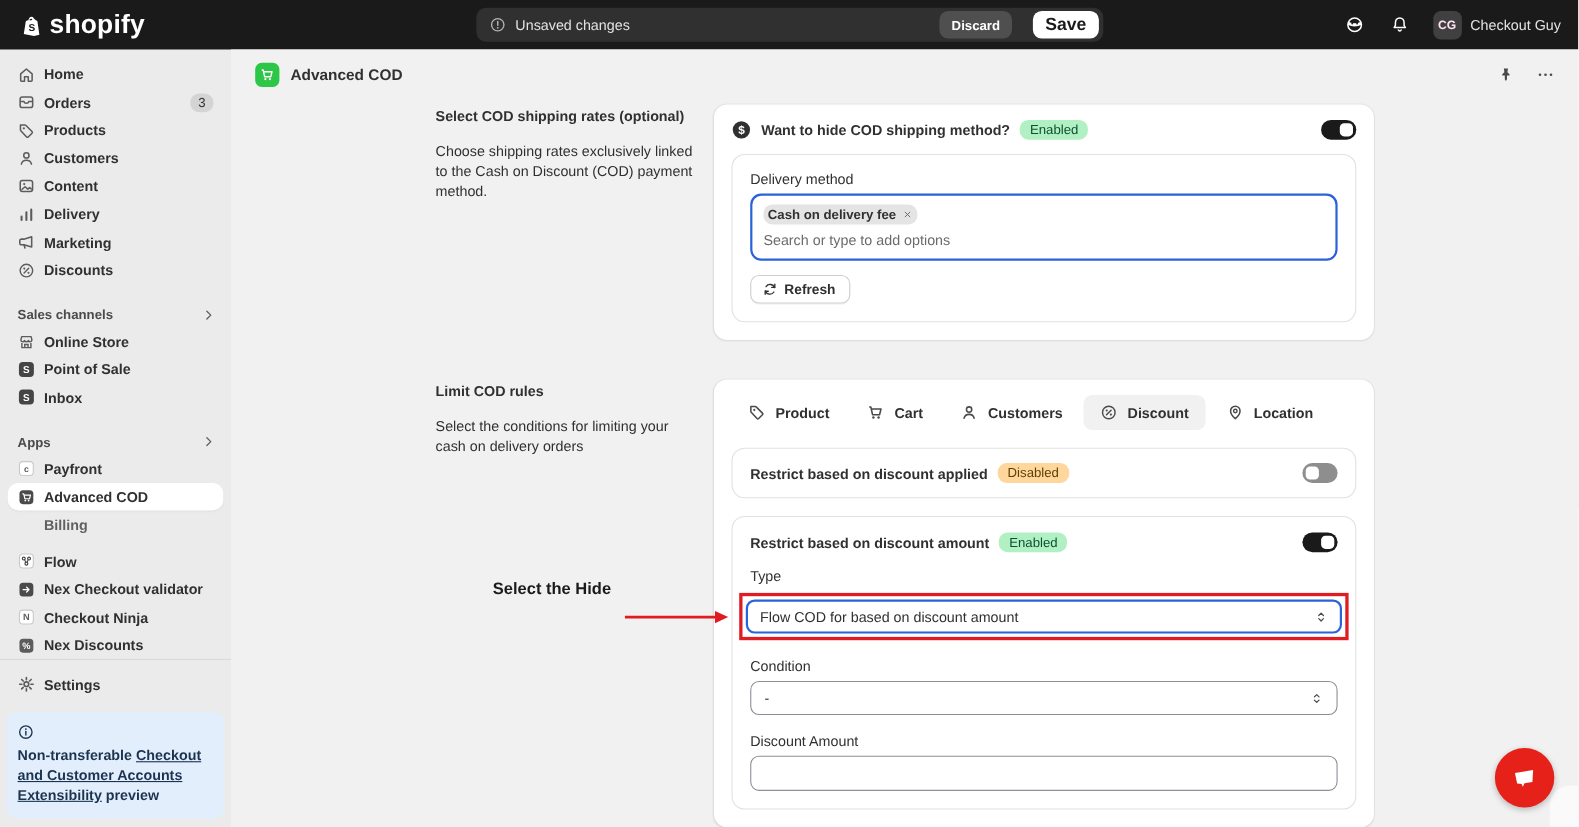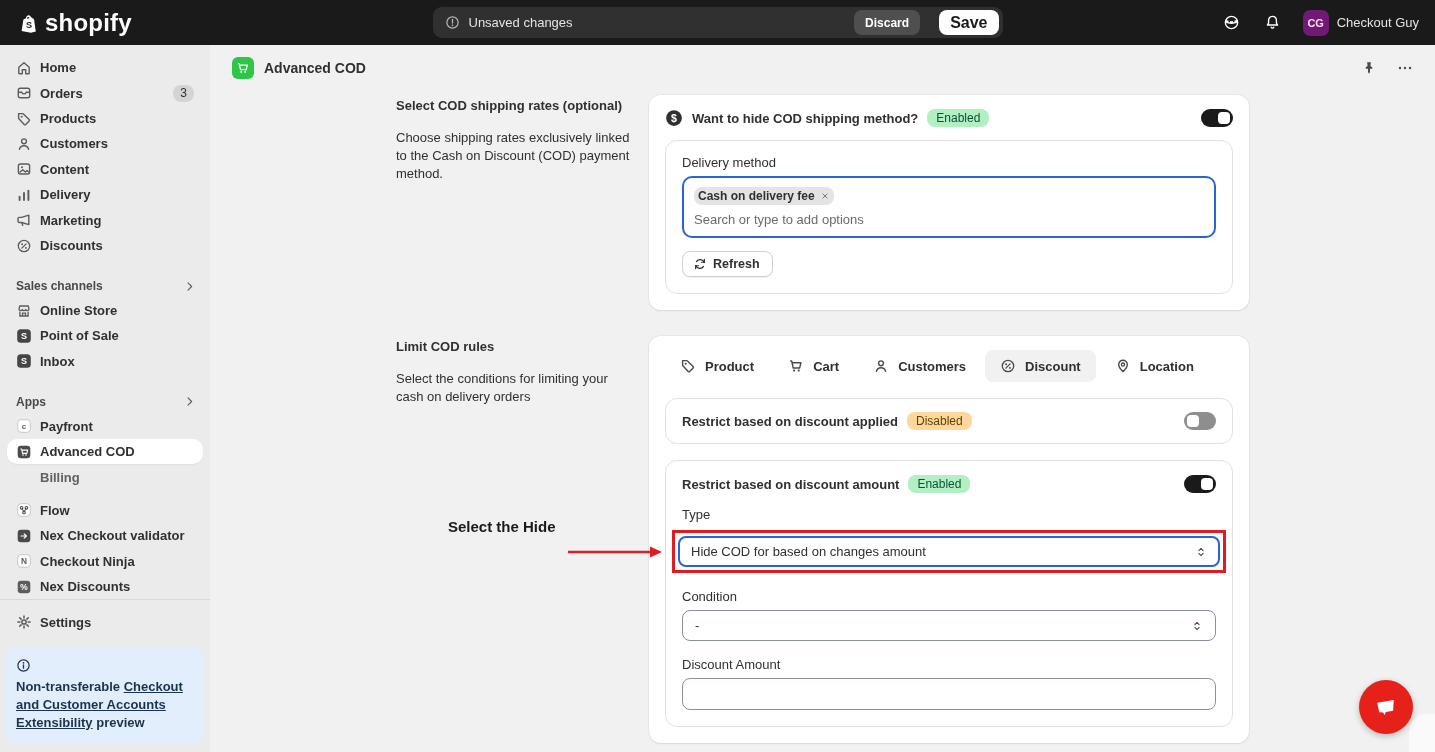--- a/index.html
+++ b/index.html
@@ -13,21 +13,21 @@
   .logo-word { color:#fff; font-size:24px; font-weight:700; letter-spacing:.2px; }
   .unsaved { position:absolute; left:50%; top:7px; transform:translateX(-50%); width:570px; height:31px;
              background:#303030; border-radius:9px; display:flex; align-items:center; gap:9px; padding:0 4px 0 12px; }
   .unsaved-text { flex:1; color:#e3e3e3; font-size:13px; }
   .btn-discard { height:25px; padding:0 11px; border:none; border-radius:8px; background:#4f4f4f; color:#fff;
                  font-size:12px; font-weight:600; font-family:inherit; cursor:pointer; }
   .btn-save { height:25px; padding:0 11px; border:none; border-radius:8px; background:#fff; color:#1a1a1a;
               font-size:16px; font-weight:600; font-family:inherit; margin-left:10px; cursor:pointer; }
   .topbar-right { margin-left:auto; display:flex; align-items:center; gap:20px; padding-right:16px; }
   .user-pill { display:flex; align-items:center; gap:8px; }
-  .avatar { width:26px; height:26px; border-radius:7px; background:#701a75; color:#ffe3f1; font-size:11px;
+  .avatar { width:26px; height:26px; border-radius:7px; background:#404040; color:#ffe3f1; font-size:11px;
             font-weight:700; display:flex; align-items:center; justify-content:center; }
   .user-name { color:#e3e3e3; font-size:13px; font-weight:500; }
 
   
   .shell { display:flex; height:707px; }
 
   
   .sidebar { width:210px; background:#ebebeb; display:flex; flex-direction:column; padding-top:10px; flex:none; }
   .nav-item { display:flex; align-items:center; gap:8px; height:26px; margin:0 7px; padding:0 9px;
               border-radius:10px; font-size:13px; font-weight:600; color:#303030; cursor:pointer; }
@@ -48,21 +48,21 @@
 
   
   .main { flex:1; position:relative; background:#f1f1f1; overflow:hidden; }
   .app-header { height:45px; display:flex; align-items:center; padding:0 20px 0 22px; }
   .app-icon { width:22px; height:22px; border-radius:6px; background:#2dc646; display:flex;
               align-items:center; justify-content:center; color:#fff; }
   .app-title { margin-left:10px; font-size:14px; font-weight:700; color:#303030; }
   .app-header-actions { margin-left:auto; display:flex; align-items:center; gap:16px; color:#4a4a4a; }
   .hbtn { background:none; border:none; cursor:pointer; color:#4a4a4a; display:flex; padding:2px; }
 
-  .content { width:853px; margin:0 auto; padding-top:5px; display:flex; flex-direction:column; gap:26px; }
+  .content { width:853px; margin:0 auto; padding-top:5px; display:flex; flex-direction:column; gap:36px; }
   .row { display:grid; grid-template-columns:253px 600px; }
   .label-col { padding-right:18px; }
   .sec-title { font-size:13px; font-weight:700; color:#303030; padding-top:3px; }
   .sec-desc { margin-top:16px; font-size:13px; color:#303030; line-height:1.38; }
 
   .card { background:#fff; border-radius:12px; box-shadow:0 1px 2px rgba(26,26,26,.07), 0 0 0 1px rgba(0,0,0,.04); padding:14px 16px 16px; }
 
   .q-row { display:flex; align-items:center; gap:9px; }
   .q-text { font-size:13px; font-weight:600; color:#303030; }
   .badge { font-size:12px; font-weight:500; padding:2px 9px; border-radius:8px; }
@@ -611,21 +611,21 @@
               <div class="f-label">Type</div>
               <div class="red-wrap">
                 <span class="callout-text">Select the Hide</span>
                 <span class="callout-arrow">
                   <svg width="95" height="16" viewBox="0 0 95 16">
                       <path d="M0 8h84" stroke="#e11b22" stroke-width="2.4"></path>
                       <path d="M82 2.5 94 8l-12 5.5z" fill="#e11b22"></path>
                     </svg>
                 </span>
                 <button class="select focus">
-                  <span>Hide COD for based on changes amount</span>
+                  <span>Flow COD for based on discount amount</span>
                   <span class="ic">
                       <svg width="12" height="12" viewBox="0 0 16 16">
                         <use href="#i-updown"></use>
                       </svg>
                     </span>
                 </button>
               </div>
 
               <div class="f-label" style="margin-top:16px">Condition</div>
               <button class="select">

